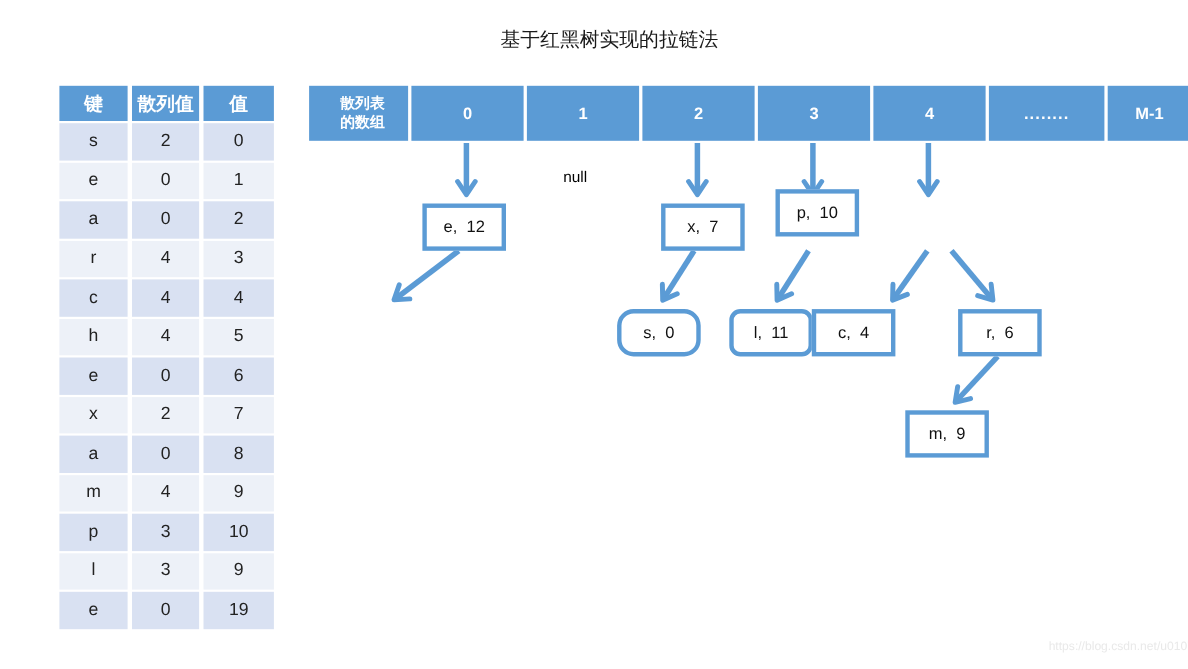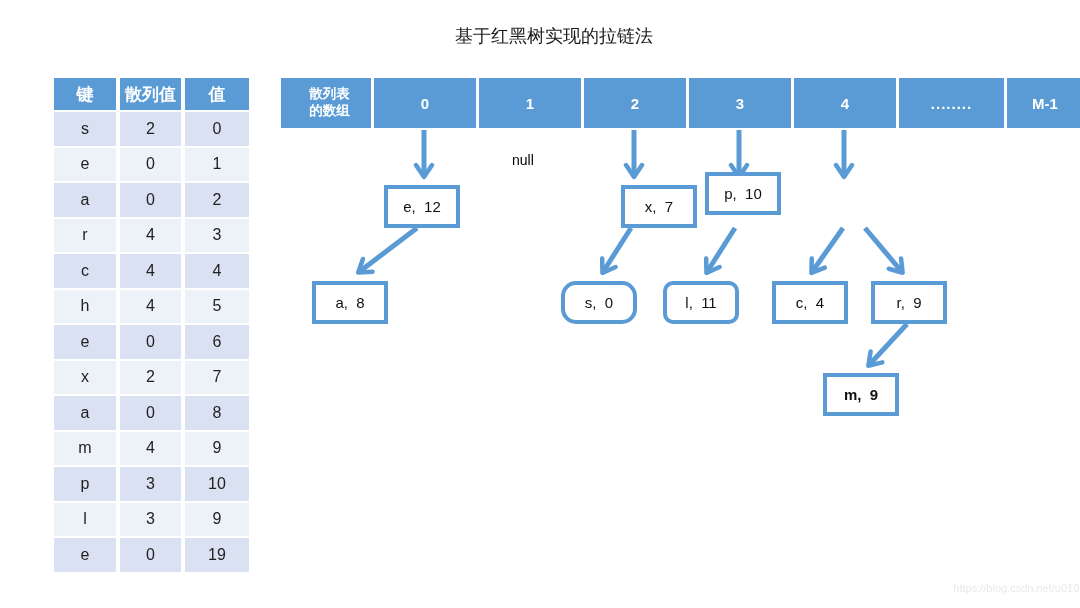--- a/index.html
+++ b/index.html
@@ -224,24 +224,23 @@
       <path d="M691,228 L663,272" marker-end="url(#chev)"></path>
       <path d="M799,228 L768,272" marker-end="url(#chev)"></path>
       <path d="M821,228 L858,272" marker-end="url(#chev)"></path>
       <path d="M863,324 L825,365" marker-end="url(#chev)"></path>
     </g>
   </svg>
 
   <div class="null-label">null</div>
 
   <div class="node" style="left:340px; top:185px;">e,  12</div>
-  <div class="node" style="left:577px; top:185px;">x,  7</div>
+  <div class="node" style="left:557px; top:185px;">x,  7</div>
   <div class="node" style="left:661px; top:172px;">p,  10</div>
-  <div class="node" style="left:268px; top:281px;">a,  8</div>
   <div class="node" style="left:517px; top:281px;border-radius:15px;">s,  0</div>
   <div class="node" style="left:619px; top:281px;border-radius:10px;">l,  11</div>
-  <div class="node" style="left:728px; top:281px;text-align:right;">c,  4</div>
-  <div class="node" style="left:827px; top:281px;">r,  9</div>
-  <div class="node" style="left:779px; top:373px;font-weight:bold;">m,  9</div>
+  <div class="node" style="left:694px; top:281px;text-align:right;">c,  4</div>
+  <div class="node" style="left:827px; top:281px;">r,  6</div>
+  <div class="node" style="left:779px; top:373px;">m,  9</div>
 
   <div class="watermark">https://blog.csdn.net/u010707039</div>
 
 </div>
 
 </body></html>

